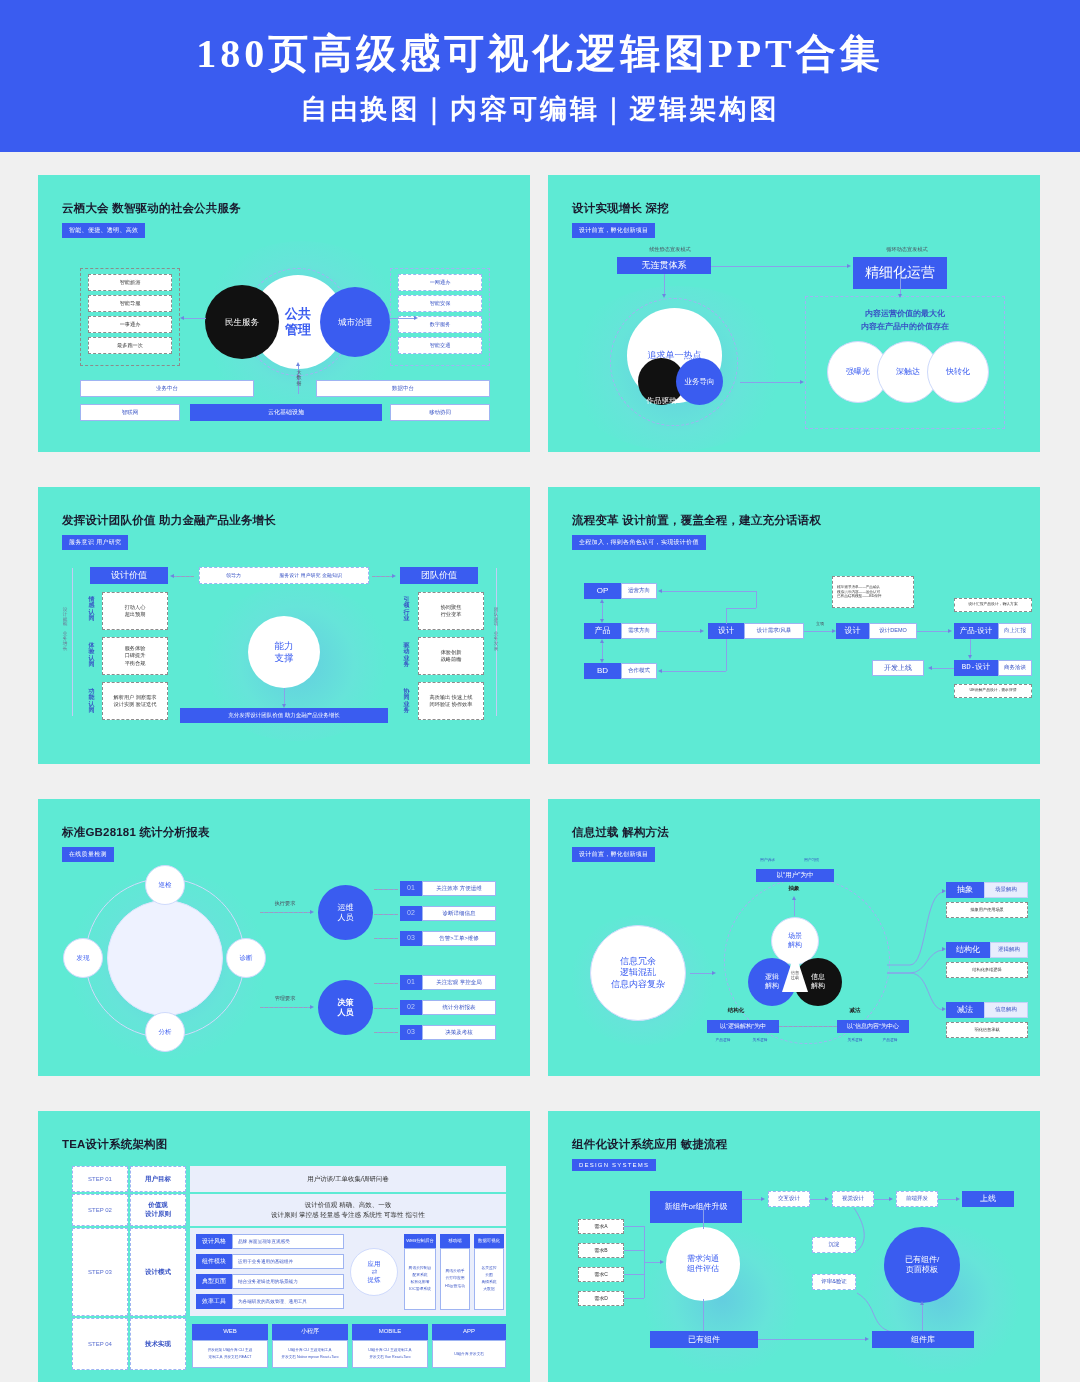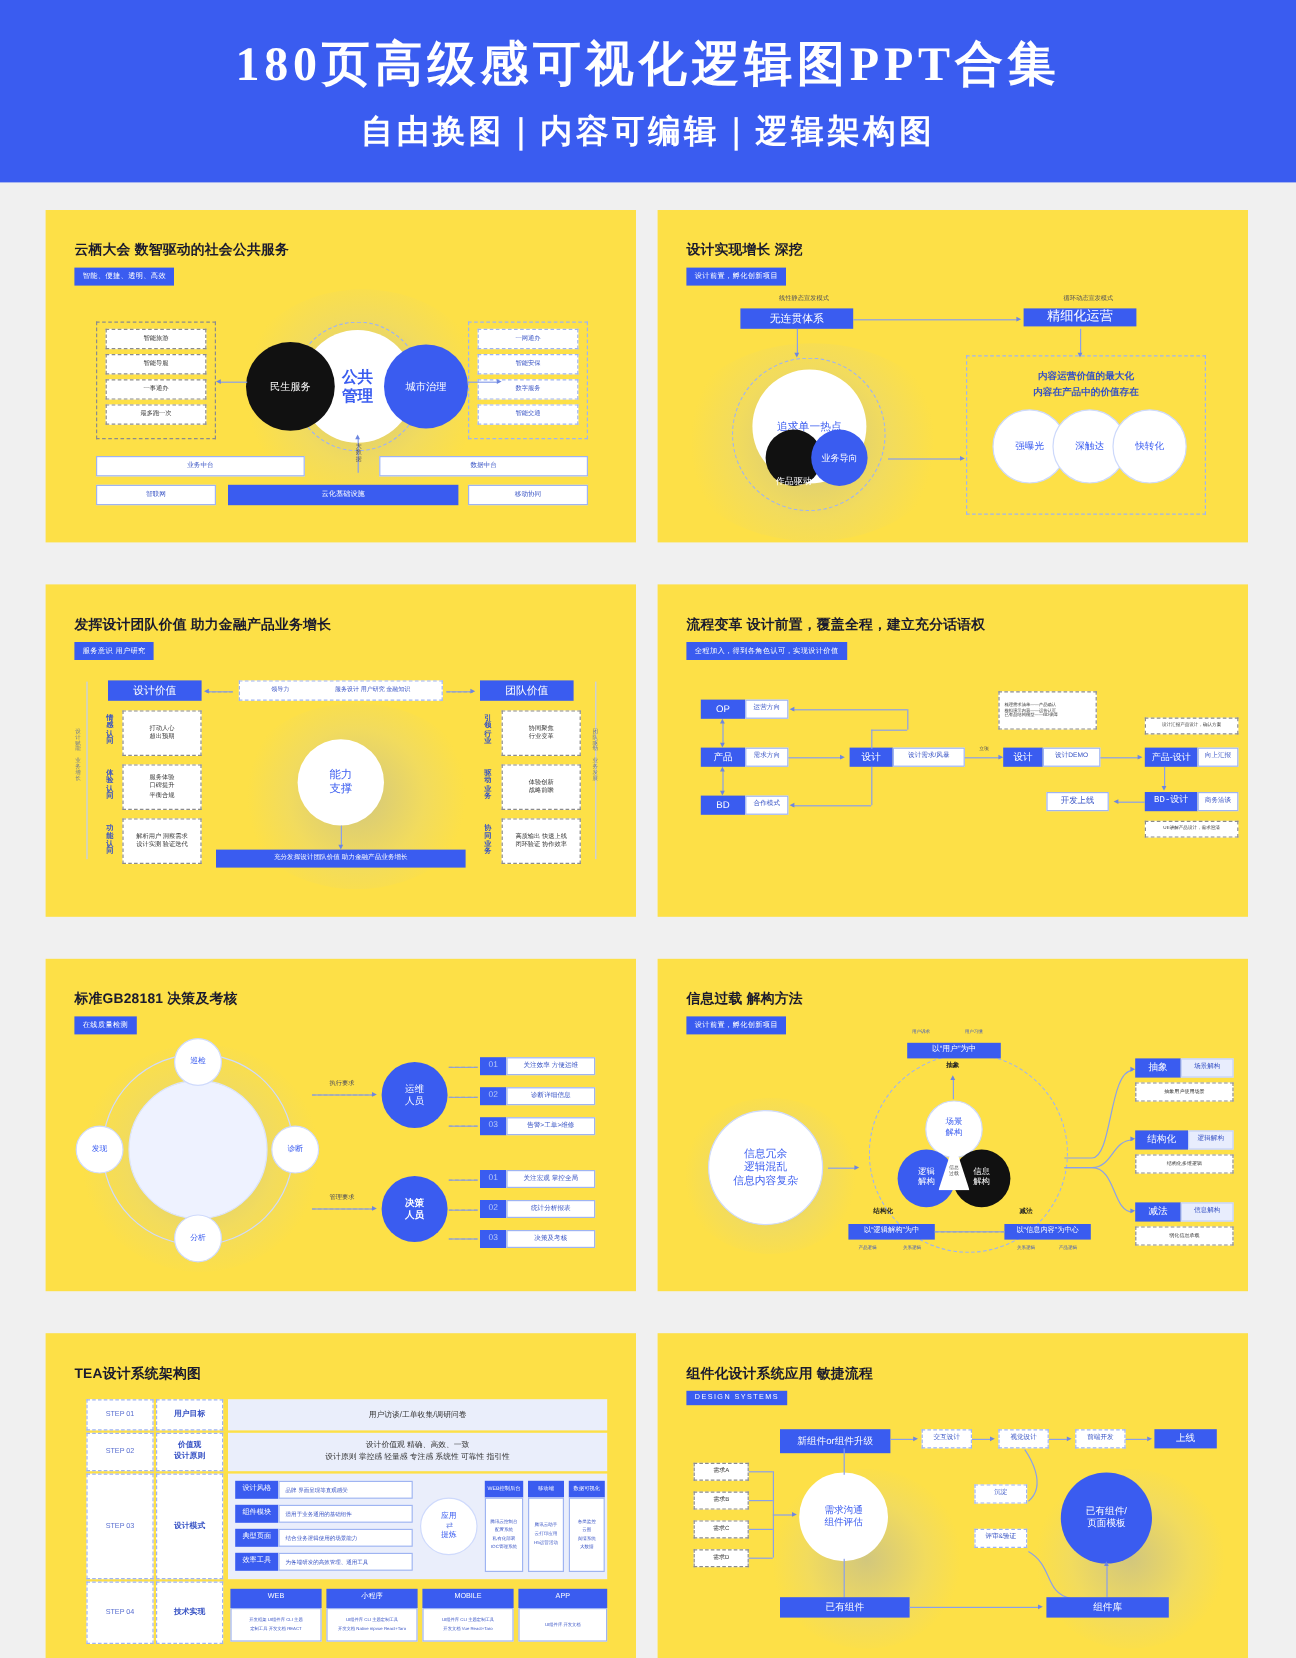--- a/index.html
+++ b/index.html
@@ -34,21 +34,21 @@
   .grid{
     position:relative;
     width:1080px;
     padding:23px 38px 17px 38px;
     display:grid;
     grid-template-columns:492px 492px;
     grid-template-rows:277px 277px 277px 277px;
     column-gap:18px; row-gap:35px;
   }
   .card{
-    background:#fde047;
+    background:#5eead4;
     position:relative;
     overflow:hidden;
     padding:26px 24px 10px 24px;
   }
   .card-title{
     font-size:11.5px; font-weight:bold; color:#1a1a2e;
     letter-spacing:.2px;
   }
   .tag{
     display:inline-block;
@@ -156,21 +156,21 @@
   <div class="card">
     <div class="card-title">设计实现增长 深挖</div>
     <div class="tag">设计前置，孵化创新项目</div>
     <div class="stage">
       <div class="glow" style="left:-10px;top:40px;width:230px;height:165px;"></div>
 
       <div class="lbl" style="left:53px;top:0px;width:90px;">线性静态宣发模式</div>
       <div class="lbl" style="left:290px;top:0px;width:90px;">循环动态宣发模式</div>
 
       <div class="bbox" style="left:45px;top:11px;width:94px;height:17px;font-size:9px;">无连贯体系</div>
-      <div class="bbox" style="left:281px;top:11px;width:94px;height:15px;font-size:11px;">精细化运营</div>
+      <div class="bbox" style="left:281px;top:11px;width:94px;height:32px;font-size:14px;">精细化运营</div>
 
       <div class="ln lnh" style="left:139px;top:20px;width:138px;"></div>
       <div class="arw arw-r" style="left:275px;top:18px;"></div>
       <div class="ln lnv" style="left:92px;top:28px;height:22px;"></div>
       <div class="arw arw-d" style="left:89.5px;top:48px;"></div>
       <div class="ln lnv" style="left:328px;top:28px;height:22px;"></div>
       <div class="arw arw-d" style="left:325.5px;top:48px;"></div>
 
       <div class="cdash" style="left:38px;top:52px;width:128px;height:128px;"></div>
       <div class="circ cwhite" style="left:55px;top:62px;width:95px;height:95px;border:none;font-size:9px;">追求单一热点</div>
@@ -319,21 +319,21 @@
       <div class="wbox" style="left:426px;top:102px;width:34px;height:16px;">商务洽谈</div>
       <div class="dbox" style="left:382px;top:126px;width:78px;height:14px;font-size:3.8px;">UE讲解产品设计，需求澄清</div>
 
       <div class="wbox" style="left:300px;top:102px;width:52px;height:16px;font-size:7px;">开发上线</div>
       <div class="ln lnh" style="left:358px;top:110px;width:24px;"></div>
       <div class="arw arw-l" style="left:356px;top:108px;"></div>
     </div>
   </div>
 
   <div class="card">
-    <div class="card-title">标准GB28181 决策及考核</div>
+    <div class="card-title">标准GB28181 统计分析报表</div>
     <div class="tag">在线质量检测</div>
     <div class="stage">
       <div class="glow" style="left:5px;top:0px;width:200px;height:190px;"></div>
 
       <div class="cdash" style="left:23px;top:8px;width:160px;height:160px;border:1px solid #cfdafc;"></div>
       <div class="circ cwhite" style="left:45px;top:30px;width:116px;height:116px;border:1px solid #dbe4fd;background:#eef2ff;"></div>
       <div class="circ cwhite" style="left:83px;top:-5px;width:40px;height:40px;font-size:6.5px;border:1px solid #cfdafc;">巡检</div>
       <div class="circ cwhite" style="left:164px;top:68px;width:40px;height:40px;font-size:6.5px;border:1px solid #cfdafc;">诊断</div>
       <div class="circ cwhite" style="left:83px;top:142px;width:40px;height:40px;font-size:6.5px;border:1px solid #cfdafc;">分析</div>
       <div class="circ cwhite" style="left:1px;top:68px;width:40px;height:40px;font-size:6.5px;border:1px solid #cfdafc;">发现</div>
@@ -528,21 +528,21 @@
     </div>
   </div>
 
   <div class="card">
     <div class="card-title">组件化设计系统应用 敏捷流程</div>
     <div class="tag" style="font-size:6px;letter-spacing:1.2px;">DESIGN SYSTEMS</div>
     <div class="stage">
       <div class="glow" style="left:70px;top:45px;width:160px;height:150px;"></div>
       <div class="glow" style="left:290px;top:45px;width:160px;height:150px;"></div>
 
-      <div class="bbox" style="left:78px;top:12px;width:92px;height:20px;font-size:8px;">新组件or组件升级</div>
+      <div class="bbox" style="left:78px;top:12px;width:92px;height:32px;font-size:8px;">新组件or组件升级</div>
       <div class="dboxb" style="left:196px;top:12px;width:42px;height:16px;font-size:5.5px;">交互设计</div>
       <div class="dboxb" style="left:260px;top:12px;width:42px;height:16px;font-size:5.5px;">视觉设计</div>
       <div class="dboxb" style="left:324px;top:12px;width:42px;height:16px;font-size:5.5px;">前端开发</div>
       <div class="bbox" style="left:390px;top:12px;width:52px;height:16px;font-size:8px;">上线</div>
       <div class="ln lnh" style="left:170px;top:20px;width:20px;"></div>
         <div class="arw arw-r" style="left:189px;top:18px;"></div>
       <div class="ln lnh" style="left:238px;top:20px;width:16px;"></div>
         <div class="arw arw-r" style="left:253px;top:18px;"></div>
       <div class="ln lnh" style="left:302px;top:20px;width:16px;"></div>
         <div class="arw arw-r" style="left:317px;top:18px;"></div>

